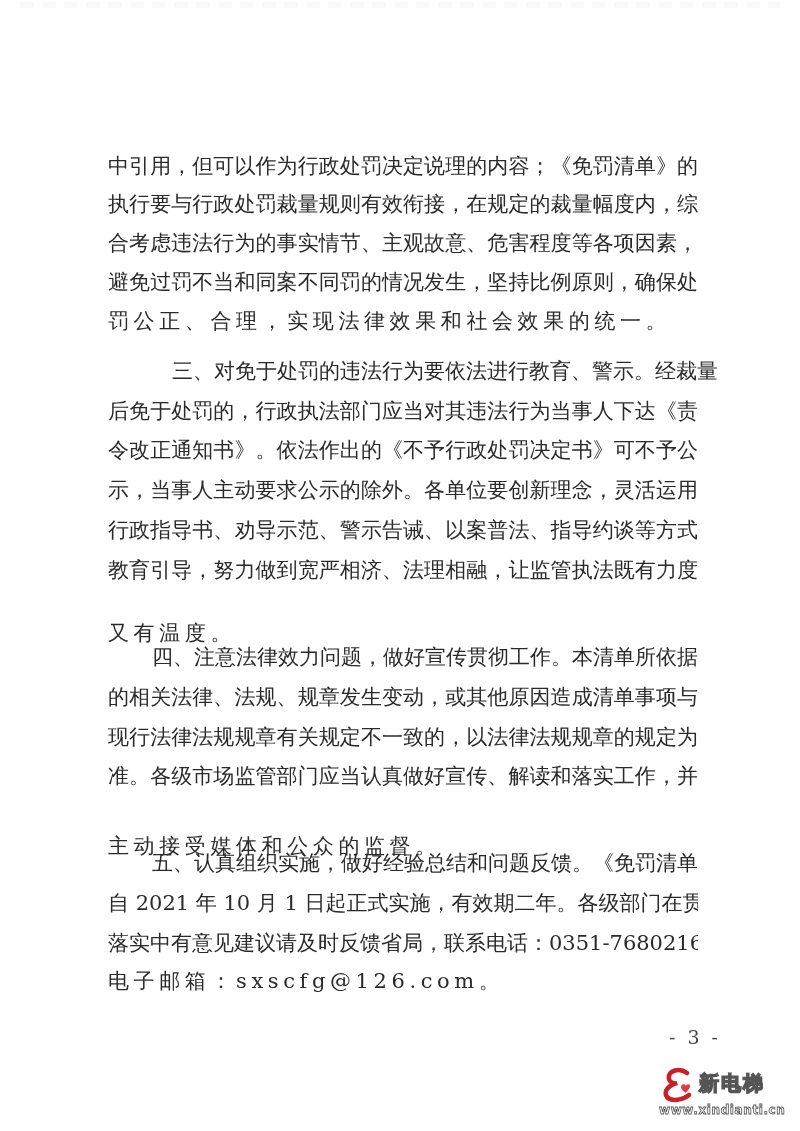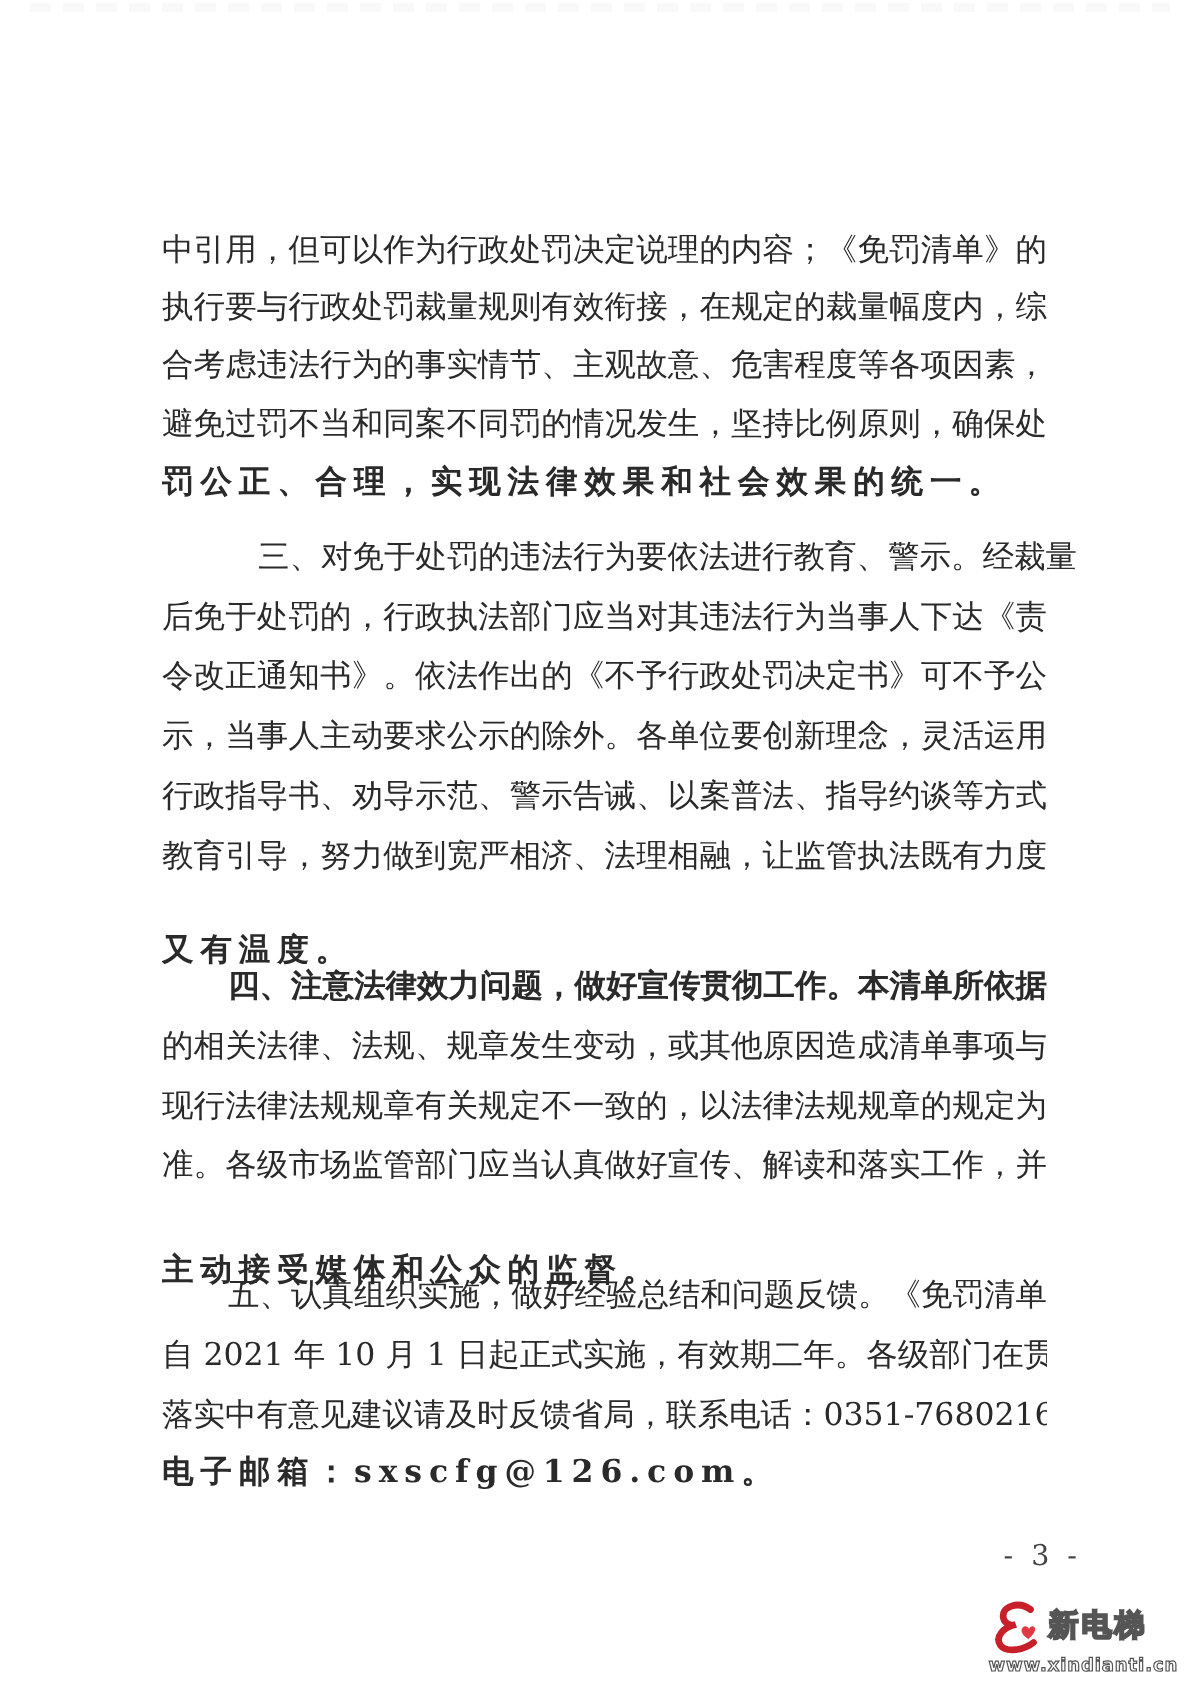--- a/index.html
+++ b/index.html
@@ -15,21 +15,21 @@
     background: repeating-linear-gradient(90deg, #f6f6f6 0 14px, #ffffff 14px 22px);
     opacity: 0.7;
   }
   .line {
     position: absolute; left: 108px; width: 590px; height: 30px;
     font-size: 21px; line-height: 30px;
     white-space: nowrap; overflow: hidden;
     text-align: justify; text-align-last: justify;
   }
   .line.indent { left: 152px; width: 546px; }
-  .line.last { text-align-last: left; letter-spacing: 4.6px; font-weight: bold; }
+  .line.last { text-align-last: left; letter-spacing: 4.6px; }
   .pagenum {
     position: absolute; left: 650px; top: 1024px; width: 90px; height: 26px;
     font-size: 19px; line-height: 26px; text-align: center; color: #444;
     letter-spacing: 3px;
   }
   .logo { position: absolute; left: 655px; top: 1063px; width: 145px; height: 62px; }
   .logo-mark { position: absolute; left: 6px; top: 4px; width: 36px; height: 36px; }
   .logo-cn {
     position: absolute; left: 44px; top: 2px; font-family: "DejaVu Sans", sans-serif;
     font-size: 20px; font-weight: bold; color: #ffffff; line-height: 36px;
@@ -53,21 +53,21 @@
       <div class="line" style="top: 228px;">合考虑违法行为的事实情节、主观故意、危害程度等各项因素，</div>
       <div class="line" style="top: 267px;">避免过罚不当和同案不同罚的情况发生，坚持比例原则，确保处</div>
       <div class="line last" style="top: 306px;">罚公正、合理，实现法律效果和社会效果的统一。</div>
       <div class="line indent" style="top: 356px; margin-left: 20px;">三、对免于处罚的违法行为要依法进行教育、警示。经裁量</div>
       <div class="line" style="top: 396px;">后免于处罚的，行政执法部门应当对其违法行为当事人下达《责</div>
       <div class="line" style="top: 435px;">令改正通知书》。依法作出的《不予行政处罚决定书》可不予公</div>
       <div class="line" style="top: 475px;">示，当事人主动要求公示的除外。各单位要创新理念，灵活运用</div>
       <div class="line" style="top: 515px;">行政指导书、劝导示范、警示告诫、以案普法、指导约谈等方式</div>
       <div class="line" style="top: 555px;">教育引导，努力做到宽严相济、法理相融，让监管执法既有力度</div>
       <div class="line last" style="top: 618px;">又有温度。</div>
-      <div class="line indent" style="top: 642px; font-weight: bold;">四、注意法律效力问题，做好宣传贯彻工作。本清单所依据</div>
+      <div class="line indent" style="top: 642px;">四、注意法律效力问题，做好宣传贯彻工作。本清单所依据</div>
       <div class="line" style="top: 682px;">的相关法律、法规、规章发生变动，或其他原因造成清单事项与</div>
       <div class="line" style="top: 722px;">现行法律法规规章有关规定不一致的，以法律法规规章的规定为</div>
       <div class="line" style="top: 761px;">准。各级市场监管部门应当认真做好宣传、解读和落实工作，并</div>
       <div class="line last" style="top: 801px; margin-top: 30px;">主动接受媒体和公众的监督。</div>
       <div class="line indent" style="top: 848px;">五、认真组织实施，做好经验总结和问题反馈。《免罚清单》</div>
       <div class="line" style="top: 888px;">自 2021 年 10 月 1 日起正式实施，有效期二年。各级部门在贯彻</div>
       <div class="line" style="top: 928px;">落实中有意见建议请及时反馈省局，联系电话：0351-7680216，</div>
       <div class="line last" style="top: 966px;">电子邮箱：sxscfg@126.com。</div>
     </div>
 

